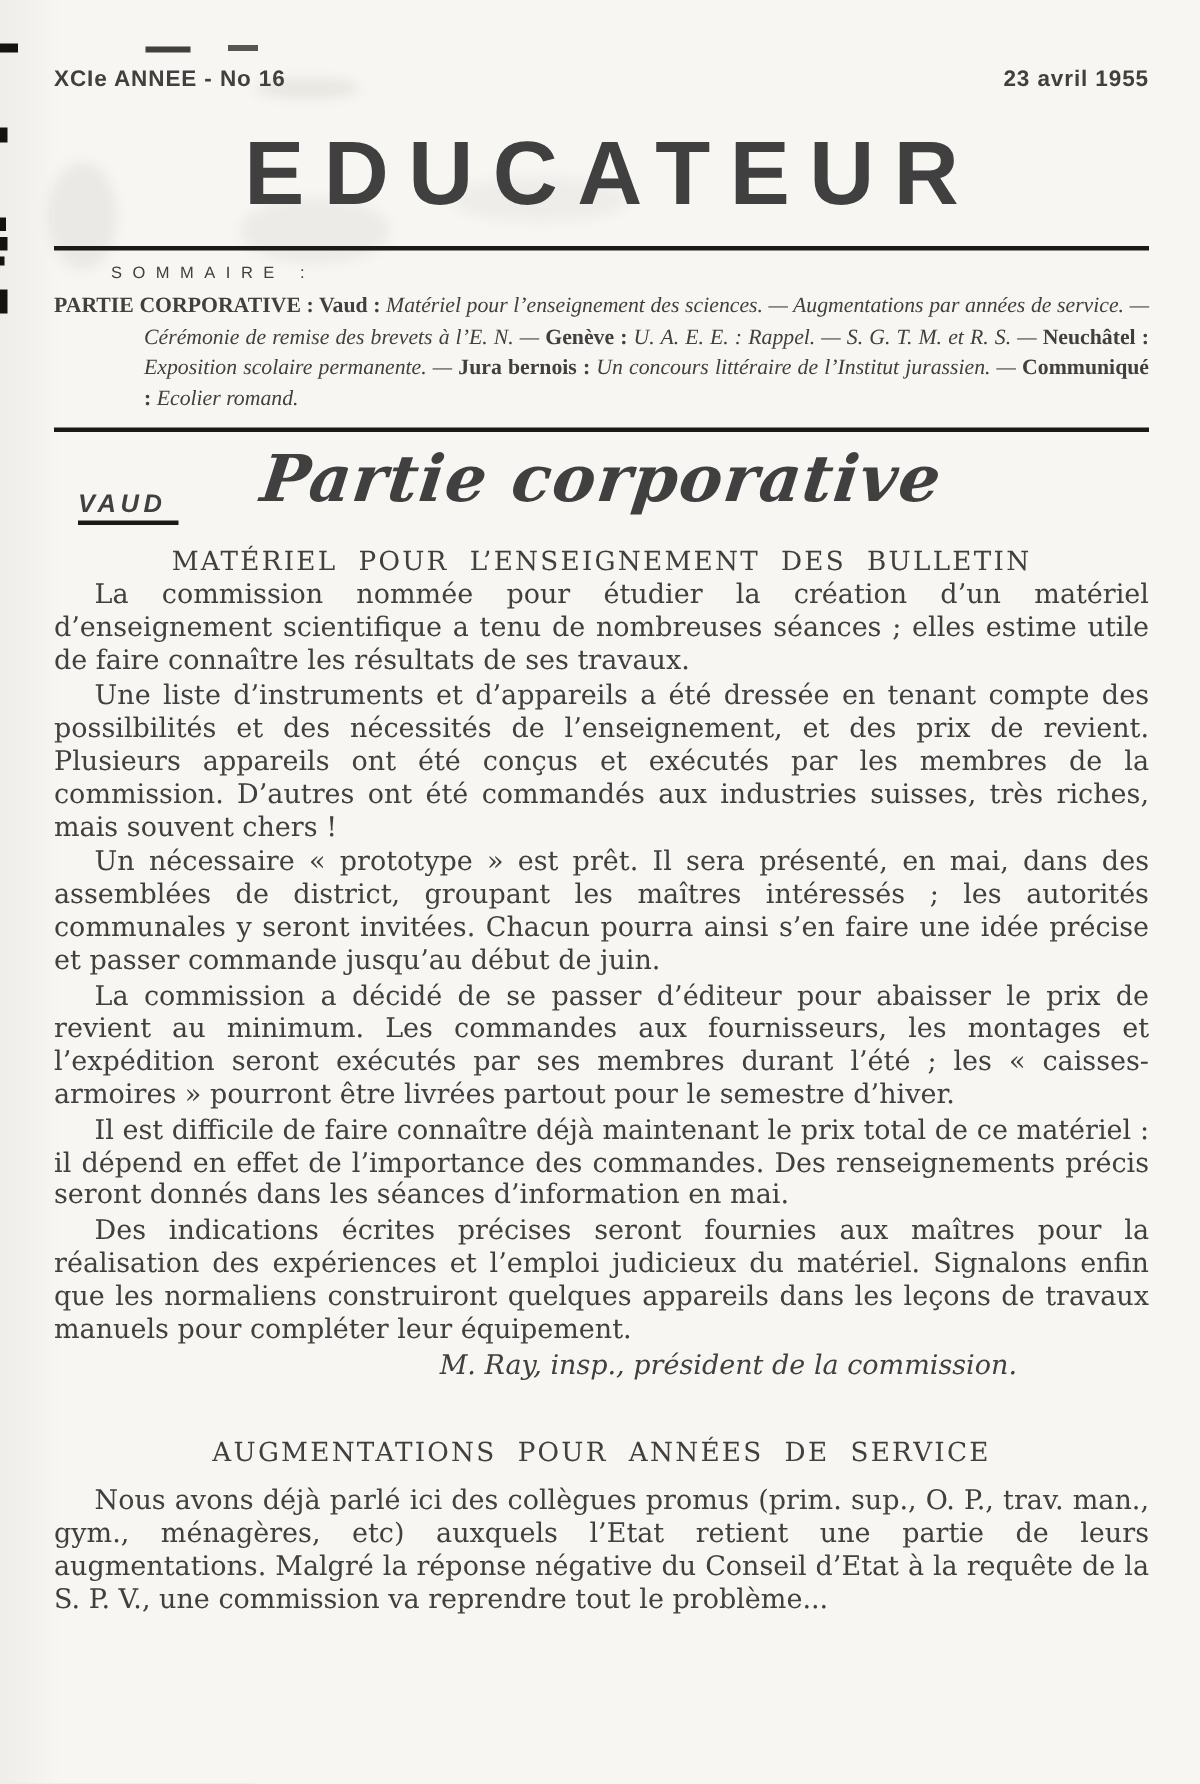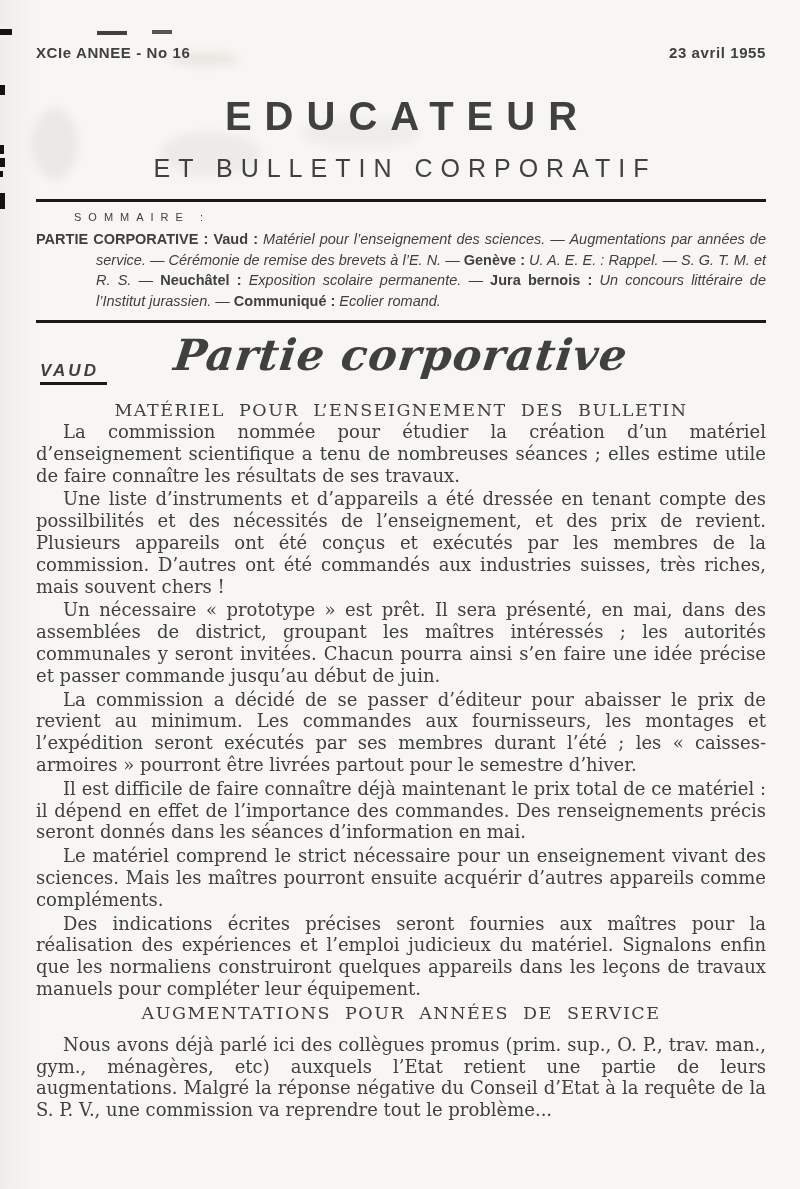--- a/index.html
+++ b/index.html
@@ -22,72 +22,72 @@
 
   .issue-row{
     display:flex;justify-content:space-between;align-items:baseline;
     padding-top:44px;
     font-family:"Liberation Sans", sans-serif;
     font-weight:bold;font-size:15px;letter-spacing:0.6px;
   }
   .masthead-title{
     margin-top:24px;text-align:center;
     font-family:"Liberation Sans", sans-serif;
-    font-weight:bold;font-size:40px;line-height:62px;
+    font-weight:bold;font-size:60px;line-height:62px;
     letter-spacing:13px;text-indent:13px;
   }
   .masthead-subtitle{
     margin-top:7px;text-align:center;
     font-family:"Liberation Sans", sans-serif;
     font-weight:normal;font-size:25px;line-height:28px;
     letter-spacing:8px;text-indent:8px;
   }
   .rule{height:3px;background:#1b1a18;border:0;margin:0;}
   .rule-top{margin-top:17px;}
   .rule-mid{margin-top:9px;}
 
   .sommaire-label{
     margin-top:9px;margin-left:38px;
     font-family:"Liberation Sans", sans-serif;
     font-size:11px;letter-spacing:7px;
   }
   .sommaire-block{
-    font-family:Liberation Sans, sans-serif;
+    font-family:Liberation Serif, serif;
     font-size:14.5px;line-height:20.5px;
     text-align:justify;
     padding-left:60px;text-indent:-60px;
   }
   .sommaire-1{margin-top:6px;}
   .sommaire-2{margin-top:7px;}
   .seg.bold{font-weight:bold;font-style:normal;}
   .seg.italic{font-style:italic;}
 
   .script-row{position:relative;margin-top:4px;height:60px;}
   .script-title{
     display:block;text-align:center;
     font-family:"DejaVu Serif", serif;
     font-style:italic;font-weight:bold;
     font-size:43px;line-height:56px;letter-spacing:1px;
     transform:skewX(-7deg);
   }
   .region-label{
-    position:absolute;left:4px;bottom:2px;
+    position:absolute;left:16px;bottom:2px;
     font-family:"Liberation Sans", sans-serif;
     font-weight:bold;font-style:italic;
     font-size:17px;letter-spacing:3px;
     border-bottom:3px solid #1b1a18;
     padding:0 8px 1px 0;
   }
   .article-heading{
     text-align:center;
     font-size:17.5px;letter-spacing:1.5px;word-spacing:7px;
     line-height:22px;
   }
   .h1-article{margin-top:12px;}
-  .h2-article{margin-top:2px;}
+  .h2-article{margin-top:36px;}
   .article-body{margin-top:0;}
   .article-body .body-par{
     margin:0 0 2px 0;
     font-size:18px;line-height:21.8px;
     text-align:justify;text-indent:27px;
   }
   .signature{
     margin-top:3px;
     font-style:italic;font-size:18px;line-height:22px;
     text-align:right;padding-right:88px;
@@ -129,21 +129,20 @@
   <div class="ghost g4"></div>
 
   <div class="content">
 
     <div class="issue-row">
       <span>XCIe ANNEE - No 16</span>
       <span>23 avril 1955</span>
     </div>
 
     <div class="masthead-title">EDUCATEUR</div>
-    <div class="masthead-subtitle">ET BULLETIN CORPORATIF</div>
 
     <div class="rule rule-top"></div>
 
     <div class="sommaire-label">SOMMAIRE :</div>
 
     <div class="sommaire-block sommaire-1"><span class="seg bold">PARTIE CORPORATIVE : </span><span class="seg bold">Vaud : </span><span class="seg italic">Matériel pour l’enseignement des sciences. — Augmentations par années de service. — Cérémonie de remise des brevets à l’E. N. — </span><span class="seg bold">Genève : </span><span class="seg italic">U. A. E. E. : Rappel. — S. G. T. M. et R. S. — </span><span class="seg bold">Neuchâtel : </span><span class="seg italic">Exposition scolaire permanente. — </span><span class="seg bold">Jura bernois : </span><span class="seg italic">Un concours littéraire de l’Institut jurassien. — </span><span class="seg bold">Communiqué : </span><span class="seg italic">Ecolier romand.</span></div>
 
 
     <div class="rule rule-mid"></div>
 
@@ -153,24 +152,24 @@
     </div>
 
     <div class="article-heading h1-article">MATÉRIEL POUR L’ENSEIGNEMENT DES BULLETIN</div>
 
     <div class="article-body">
         <p class="body-par">La commission nommée pour étudier la création d’un matériel d’enseignement scientifique a tenu de nombreuses séances ; elles estime utile de faire connaître les résultats de ses travaux.</p>
         <p class="body-par">Une liste d’instruments et d’appareils a été dressée en tenant compte des possilbilités et des nécessités de l’enseignement, et des prix de revient. Plusieurs appareils ont été conçus et exécutés par les membres de la commission. D’autres ont été commandés aux industries suisses, très riches, mais souvent chers !</p>
         <p class="body-par">Un nécessaire « prototype » est prêt. Il sera présenté, en mai, dans des assemblées de district, groupant les maîtres intéressés ; les autorités communales y seront invitées. Chacun pourra ainsi s’en faire une idée précise et passer commande jusqu’au début de juin.</p>
         <p class="body-par">La commission a décidé de se passer d’éditeur pour abaisser le prix de revient au minimum. Les commandes aux fournisseurs, les montages et l’expédition seront exécutés par ses membres durant l’été ; les « caisses-armoires » pourront être livrées partout pour le semestre d’hiver.</p>
         <p class="body-par">Il est difficile de faire connaître déjà maintenant le prix total de ce matériel : il dépend en effet de l’importance des commandes. Des renseignements précis seront donnés dans les séances d’information en mai.</p>
-        <p class="body-par">Le matériel comprend le strict nécessaire pour un enseignement vivant des sciences. Mais les maîtres pourront ensuite acquérir d’autres appareils comme compléments.</p>
         <p class="body-par">Des indications écrites précises seront fournies aux maîtres pour la réalisation des expériences et l’emploi judicieux du matériel. Signalons enfin que les normaliens construiront quelques appareils dans les leçons de travaux manuels pour compléter leur équipement.</p>
       </div>
 
+    <div class="signature">M. Ray, insp., président de la commission.</div>
 
     <div class="article-heading h2-article">AUGMENTATIONS POUR ANNÉES DE SERVICE</div>
 
     <div class="article-body article2-body">
         <p class="body-par">Nous avons déjà parlé ici des collègues promus (prim. sup., O. P., trav. man., gym., ménagères, etc) auxquels l’Etat retient une partie de leurs augmentations. Malgré la réponse négative du Conseil d’Etat à la requête de la S. P. V., une commission va reprendre tout le problème...</p>
       </div>
 
   </div>
 </div>
 

